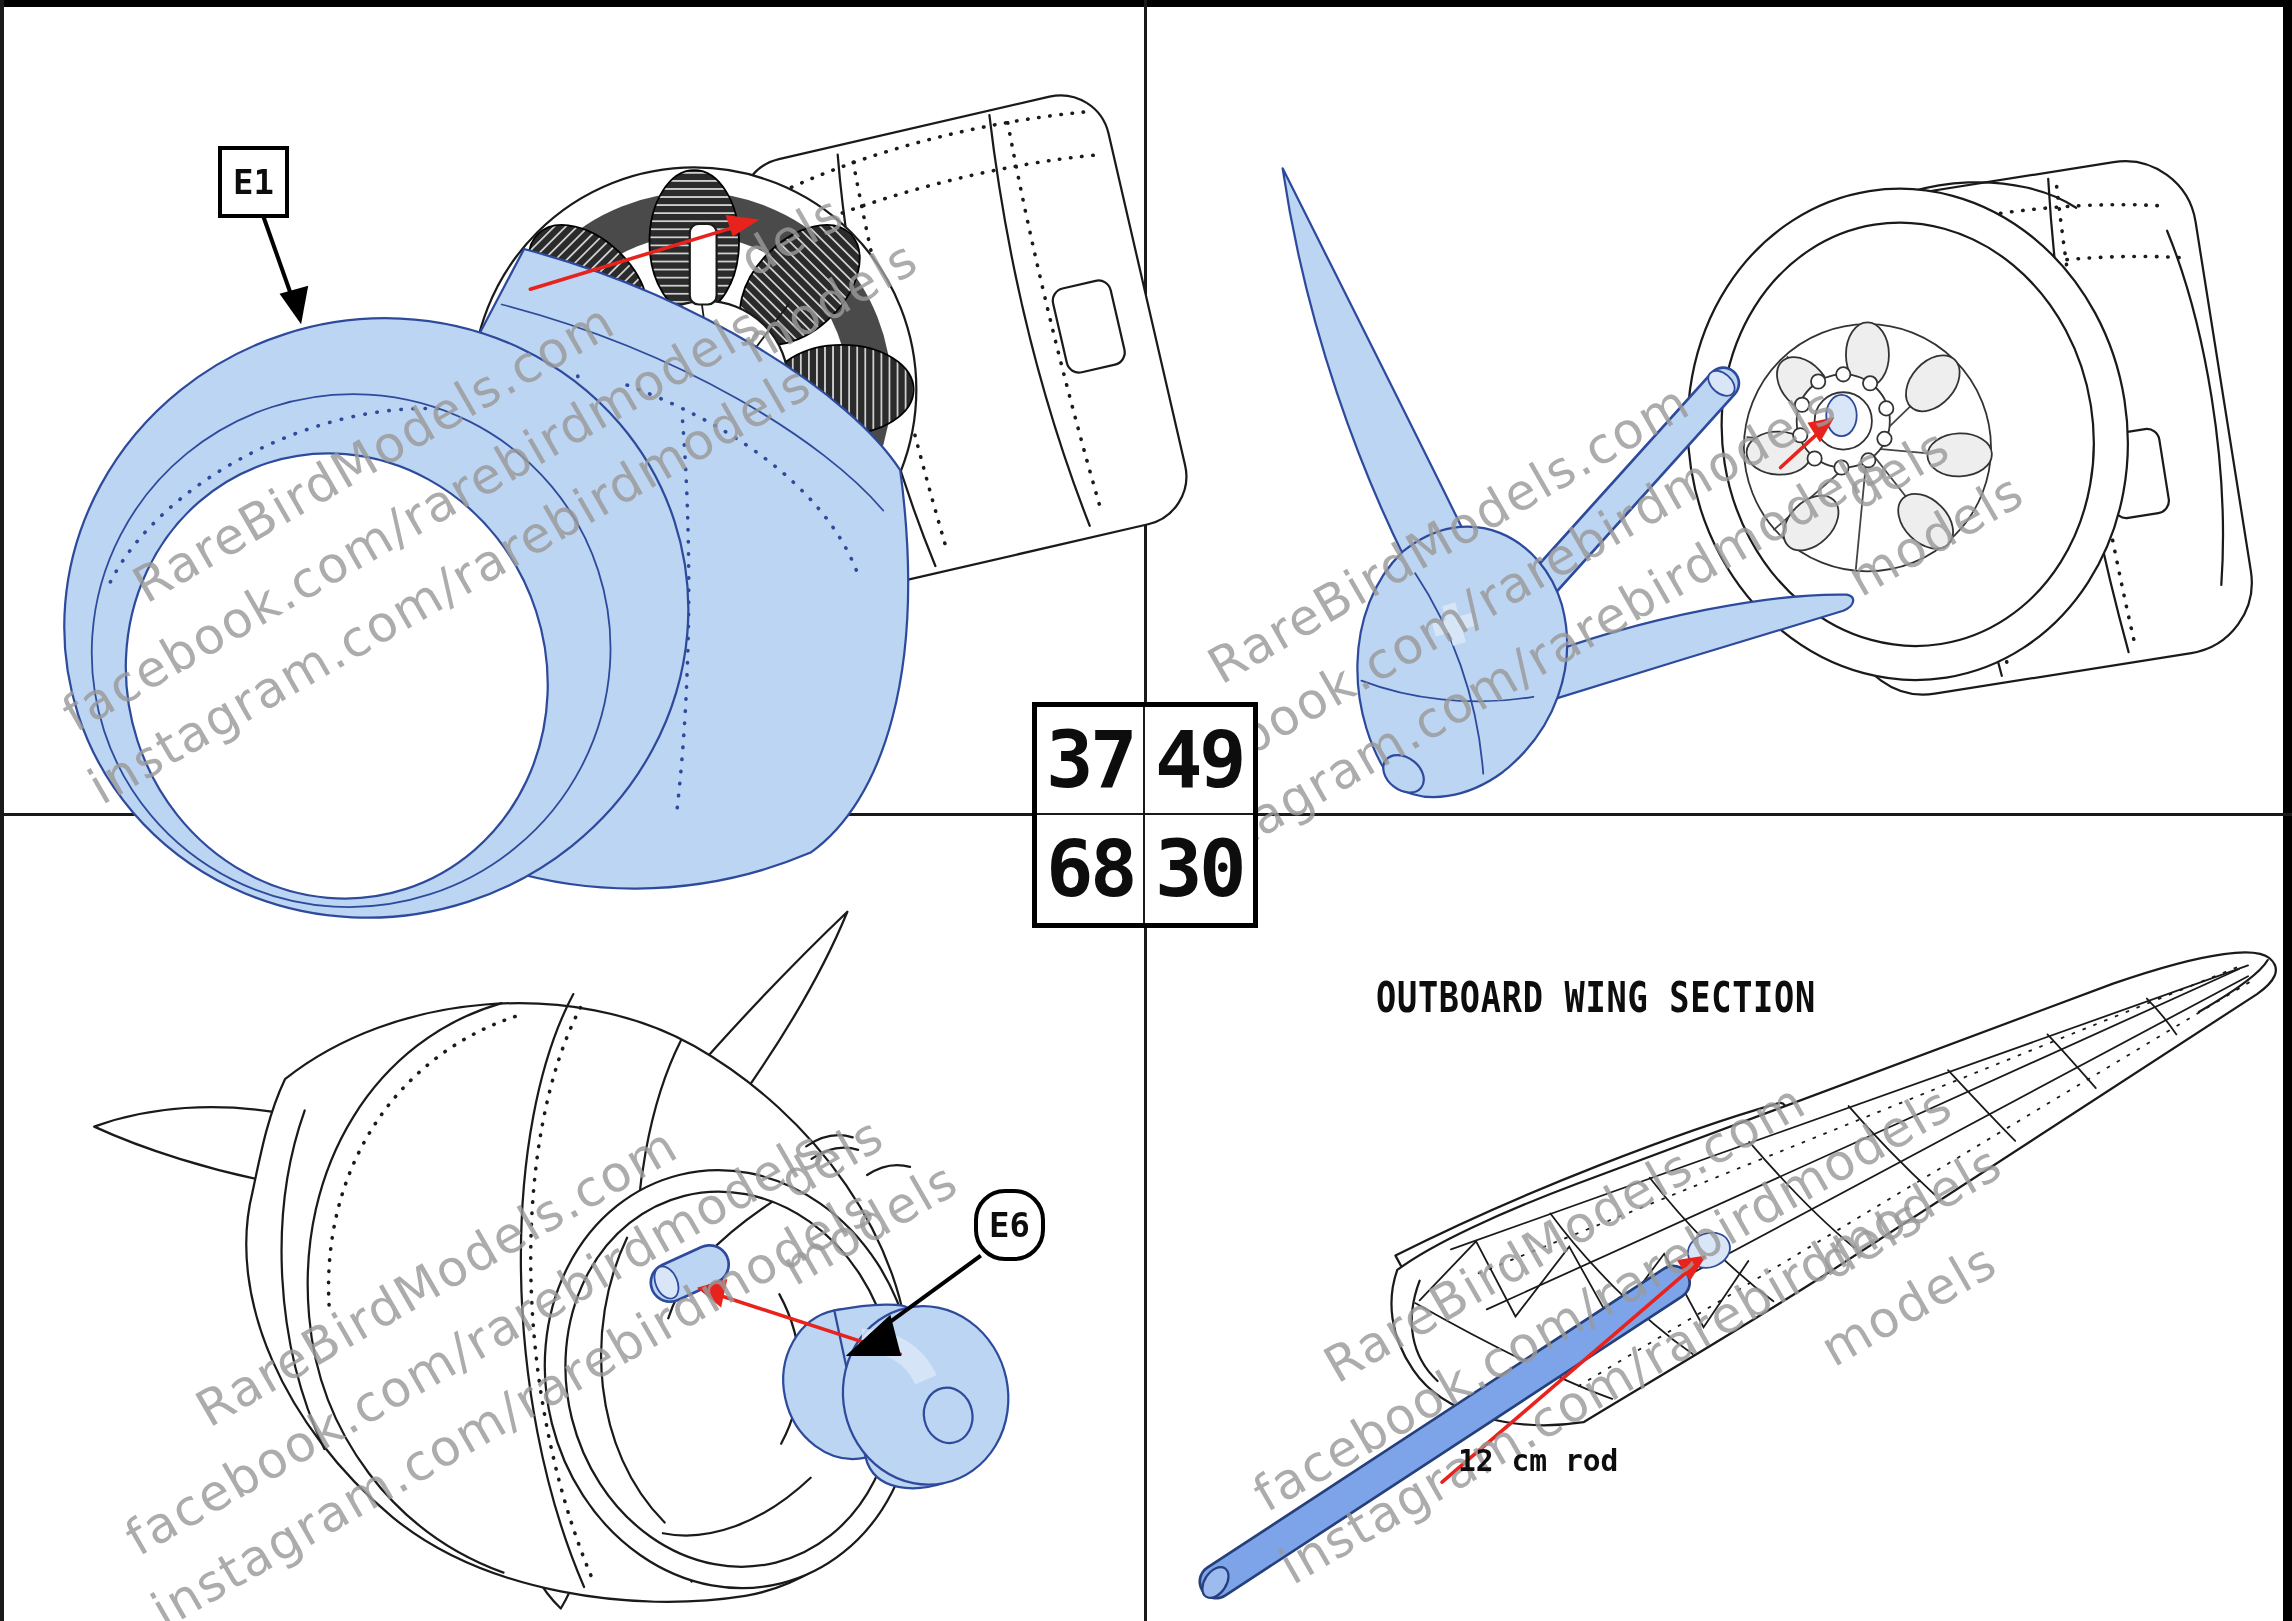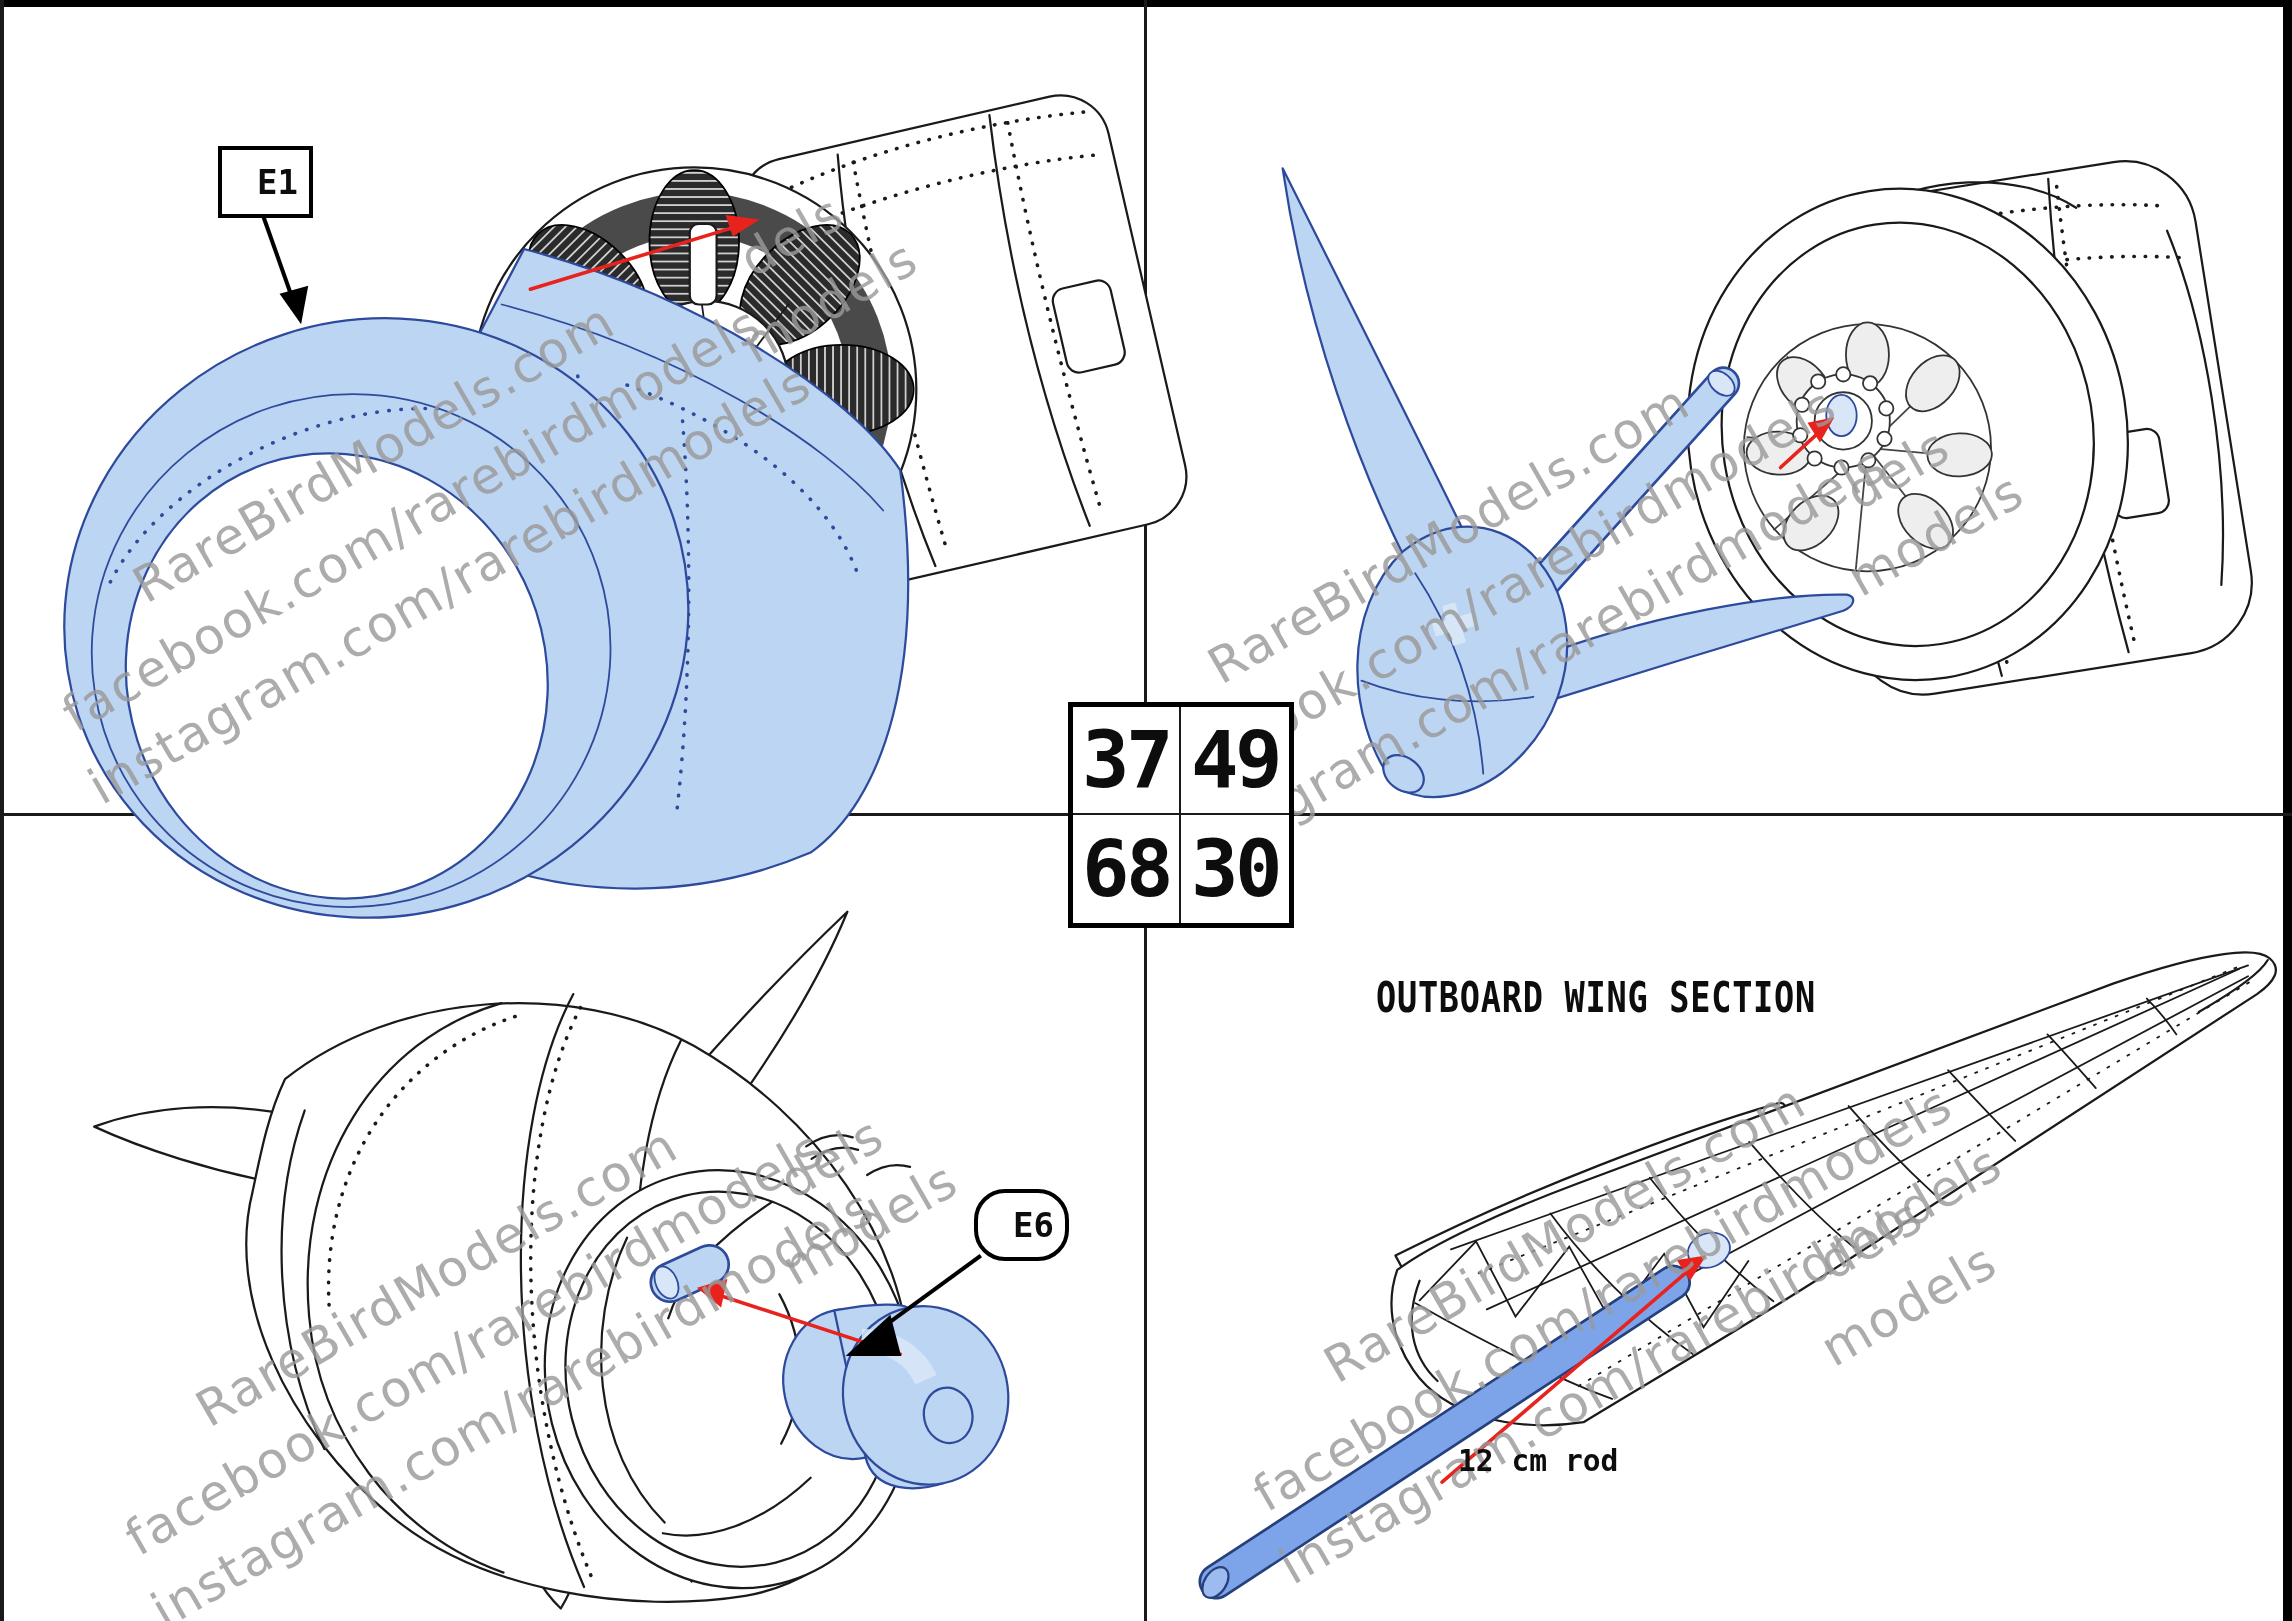--- a/index.html
+++ b/index.html
@@ -34,26 +34,26 @@
   .wm{
     position:absolute; z-index:2; transform:translate(-50%,-50%) rotate(-30deg);
     color:var(--watermark-gray); opacity:.82; text-align:center; white-space:nowrap;
     font-family:"DejaVu Sans", sans-serif; font-size:50px; font-weight:400;
     letter-spacing:1.8px; line-height:1.52; pointer-events:none;
   }
   
   .callout{
     position:absolute; z-index:3; background:#fff; border:4.5px solid #000;
     display:flex; align-items:center; justify-content:center;
-    font-size:34px; font-weight:700; color:#0d0d0d;padding-left:24px;
+    font-size:34px; font-weight:700; color:#0d0d0d;
   }
   .stepgrid{
     position:absolute; z-index:3; left:1032px; top:702px; width:226px; height:226px;
     background:#fff; border:5.4px solid #000; box-sizing:border-box;
-    display:grid; grid-template-columns:1fr 1fr; grid-template-rows:1fr 1fr;margin-left:36px;
+    display:grid; grid-template-columns:1fr 1fr; grid-template-rows:1fr 1fr;
   }
   .stepcell{
     display:flex; align-items:center; justify-content:center;
     font-size:79px; font-weight:700; letter-spacing:-3.6px; color:#0d0d0d;
     box-sizing:border-box;
   }
   .stepcell.c1{border-right:2.7px solid #1a1a1a;border-bottom:2.7px solid #1a1a1a;}
   .stepcell.c2{border-bottom:2.7px solid #1a1a1a;}
   .stepcell.c3{border-right:2.7px solid #1a1a1a;}
   .wing-title{

